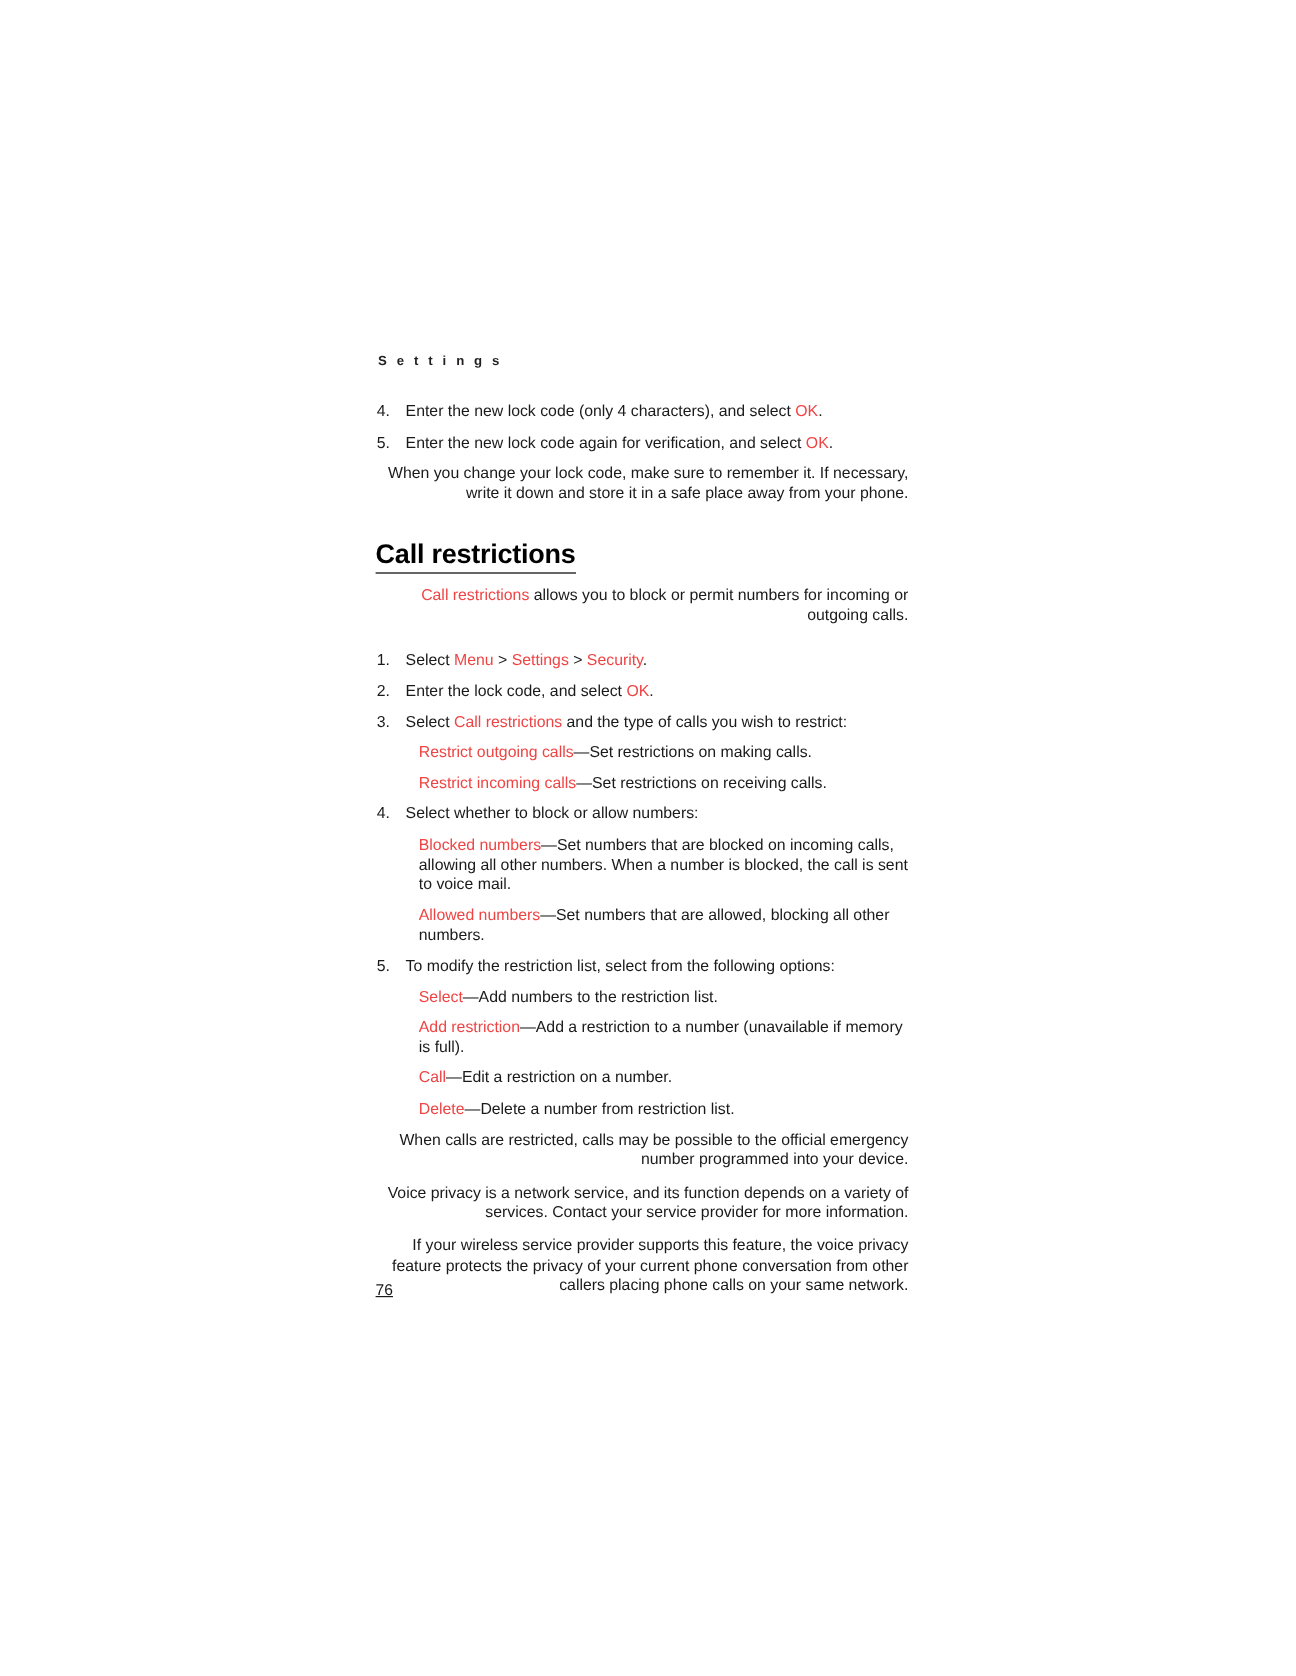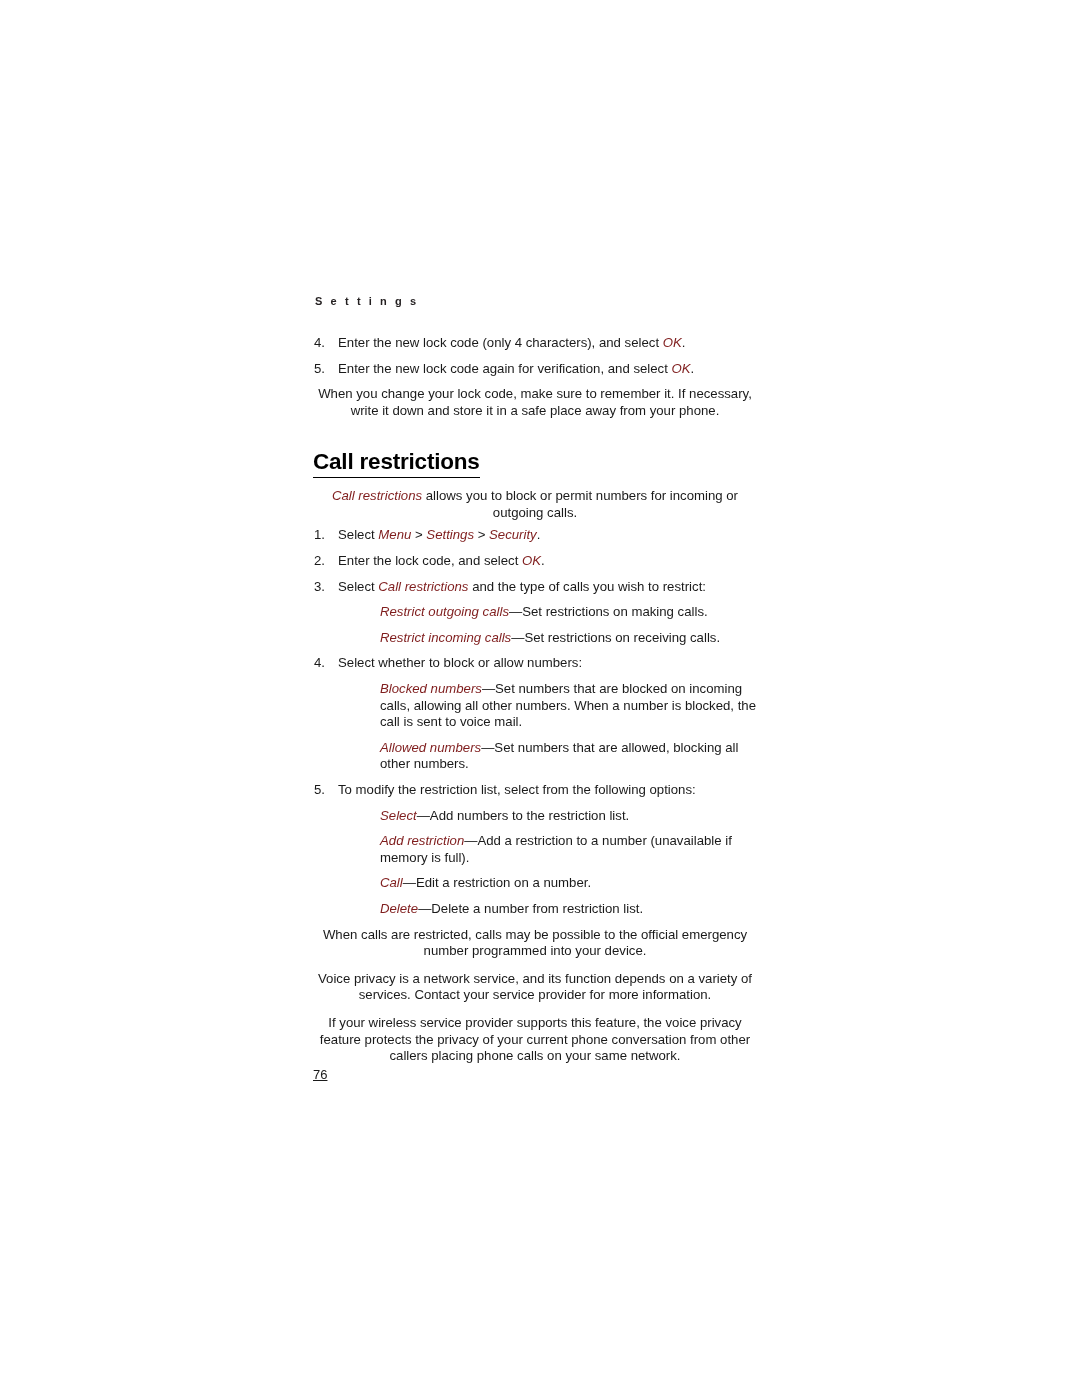--- a/index.html
+++ b/index.html
@@ -58,23 +58,23 @@
   }
   .heading-wrap { margin: 26px 0 0 0; }
   .heading-wrap.first { margin-top: 30px; }
 
   
   p.body {
     font-size: 13.2px;
     line-height: 16.6px;
     margin: 0 0 11px 0;
     color: #1a1a1a;
-    text-align: center;
+    text-align: right;
   }
-  p.body.tight { margin-bottom: 6px; }
+  p.body.tight { margin-bottom: 21px; }
 
   
   ol.steps {
     list-style: none;
     margin: 0;
     padding: 0;
   }
   ol.steps > li {
     position: relative;
     padding-left: 25px;
@@ -88,28 +88,27 @@
     left: 1px;
     top: 0;
     width: 18px;
     text-align: left;
     font-size: 13.2px;
     color: #1a1a1a;
   }
   .sub {
     font-size: 13.2px;
     line-height: 16.6px;
-    margin: 9px 0 0 42px;
+    margin: 9px 0 0 11px;
     color: #1a1a1a;
   }
 
   
   .ui {
-    color: #7f1d1d;
-    font-style: italic;
+    color: #ef4444;
   }
   .dash { font-style: normal; color: #1a1a1a; }
 
   
   .folio {
     position: absolute;
     left: 313px;
     top: 1068px;
     font-size: 13px;
     font-weight: normal;

